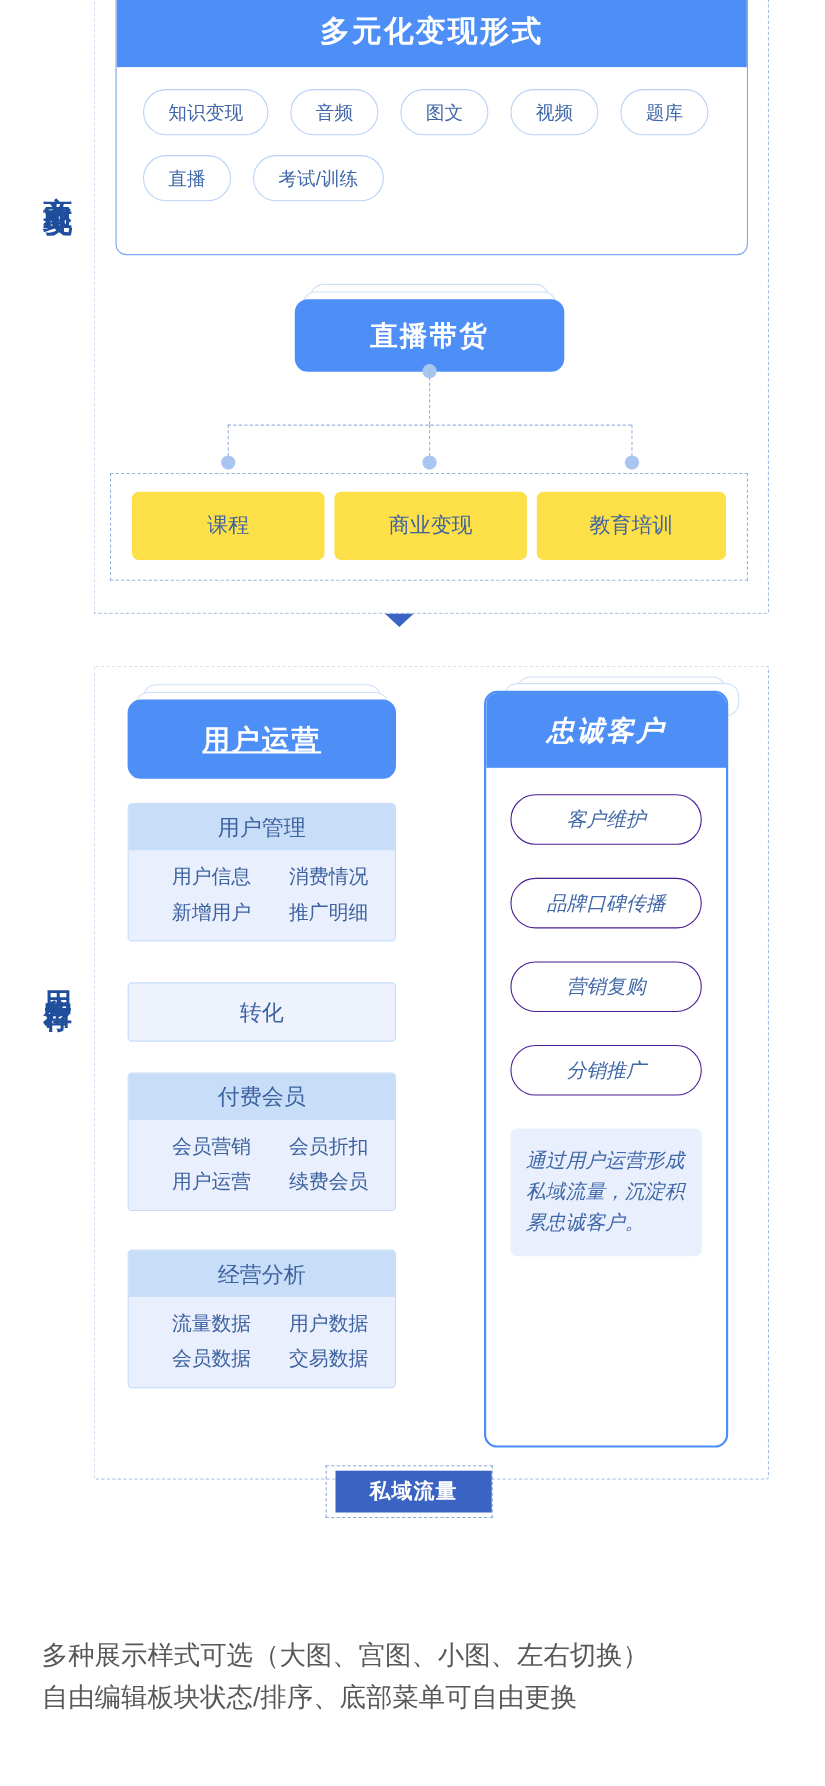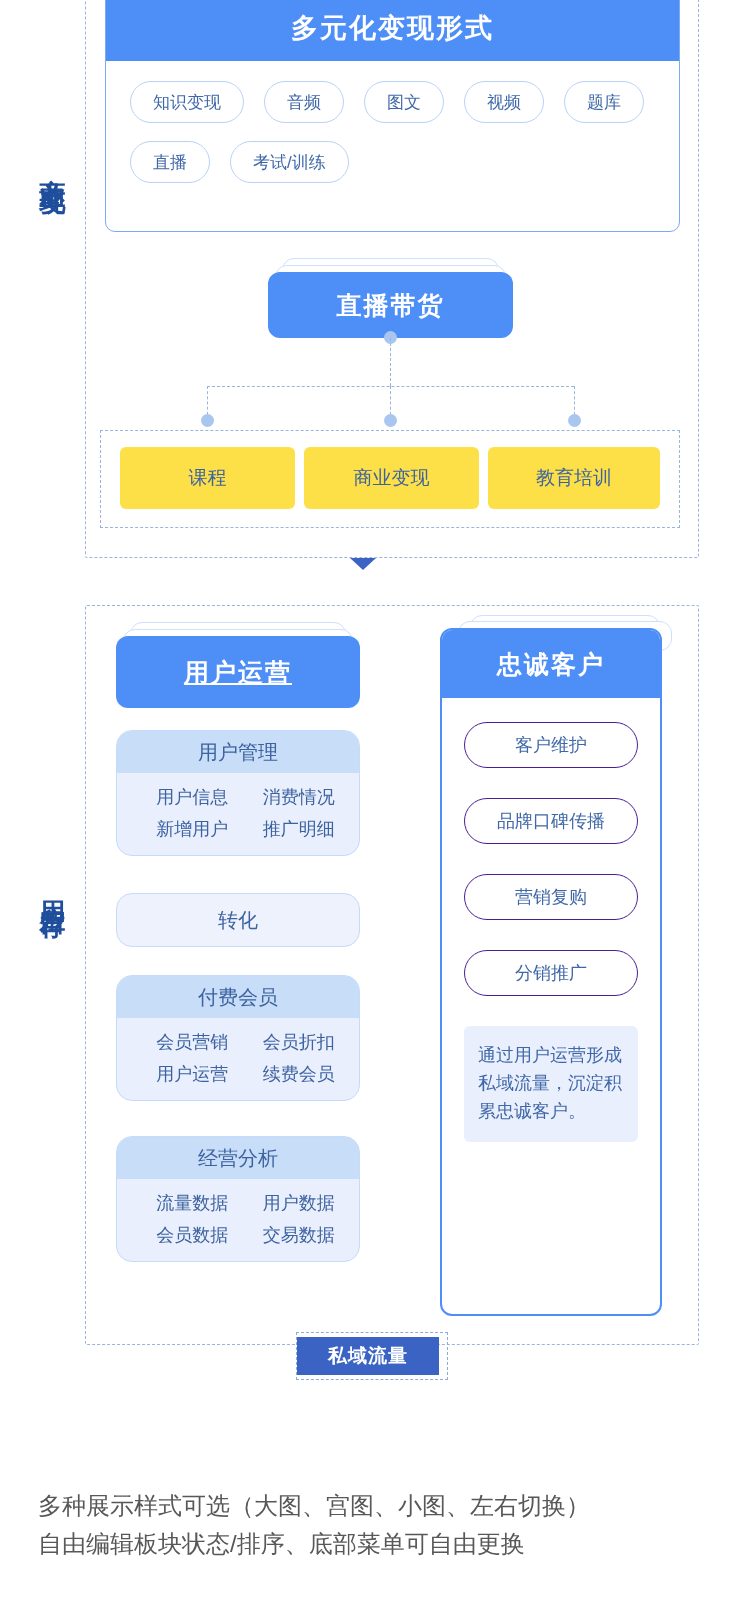--- a/index.html
+++ b/index.html
@@ -151,20 +151,21 @@
 
   
   #card-loyal {
     position: absolute;
     left: 440px; top: 628px;
     width: 222px; height: 688px;
     background: #ffffff;
     border: 2px solid #4d8ef7;
     border-radius: 12px;
     overflow: hidden;
+    font-style: italic;
   }
   #card-loyal .loyal-head {
     height: 68px;
     background: #4d8ef7;
     color: #ffffff;
     font-size: 25px;
     font-weight: bold;
     letter-spacing: 2px;
     display: flex;
     align-items: center;
@@ -202,21 +203,21 @@
     background: #ffffff; border: 1px solid #cfe0fb; border-radius: 12px;
   }
 
   
   .module {
     position: absolute;
     left: 116px;
     width: 244px;
     background: #e9effc;
     border: 1px solid #c6dbfa;
-    border-radius: 16px;
+    border-radius: 4px;
     overflow: hidden;
   }
   .module .mod-head {
     background: #c8ddf7;
     color: #3d62a0;
     font-size: 20px;
     height: 42px;
     display: flex;
     align-items: center;
     justify-content: center;
@@ -246,21 +247,21 @@
   #module-analysis  { top: 1136px; }
 
   
   #private-traffic-wrap {
     position: absolute;
     left: 296px; top: 1332px;
     width: 152px; height: 48px;
     border: 1px dashed #8fa9d8;
     display: flex;
     align-items: center;
-    justify-content: flex-start;
+    justify-content: flex-end;
   }
   #private-traffic-btn {
     width: 142px; height: 38px;
     background: #3b63c4;
     color: #ffffff;
     font-size: 19px;
     font-weight: bold;
     letter-spacing: 1px;
     display: flex;
     align-items: center;

